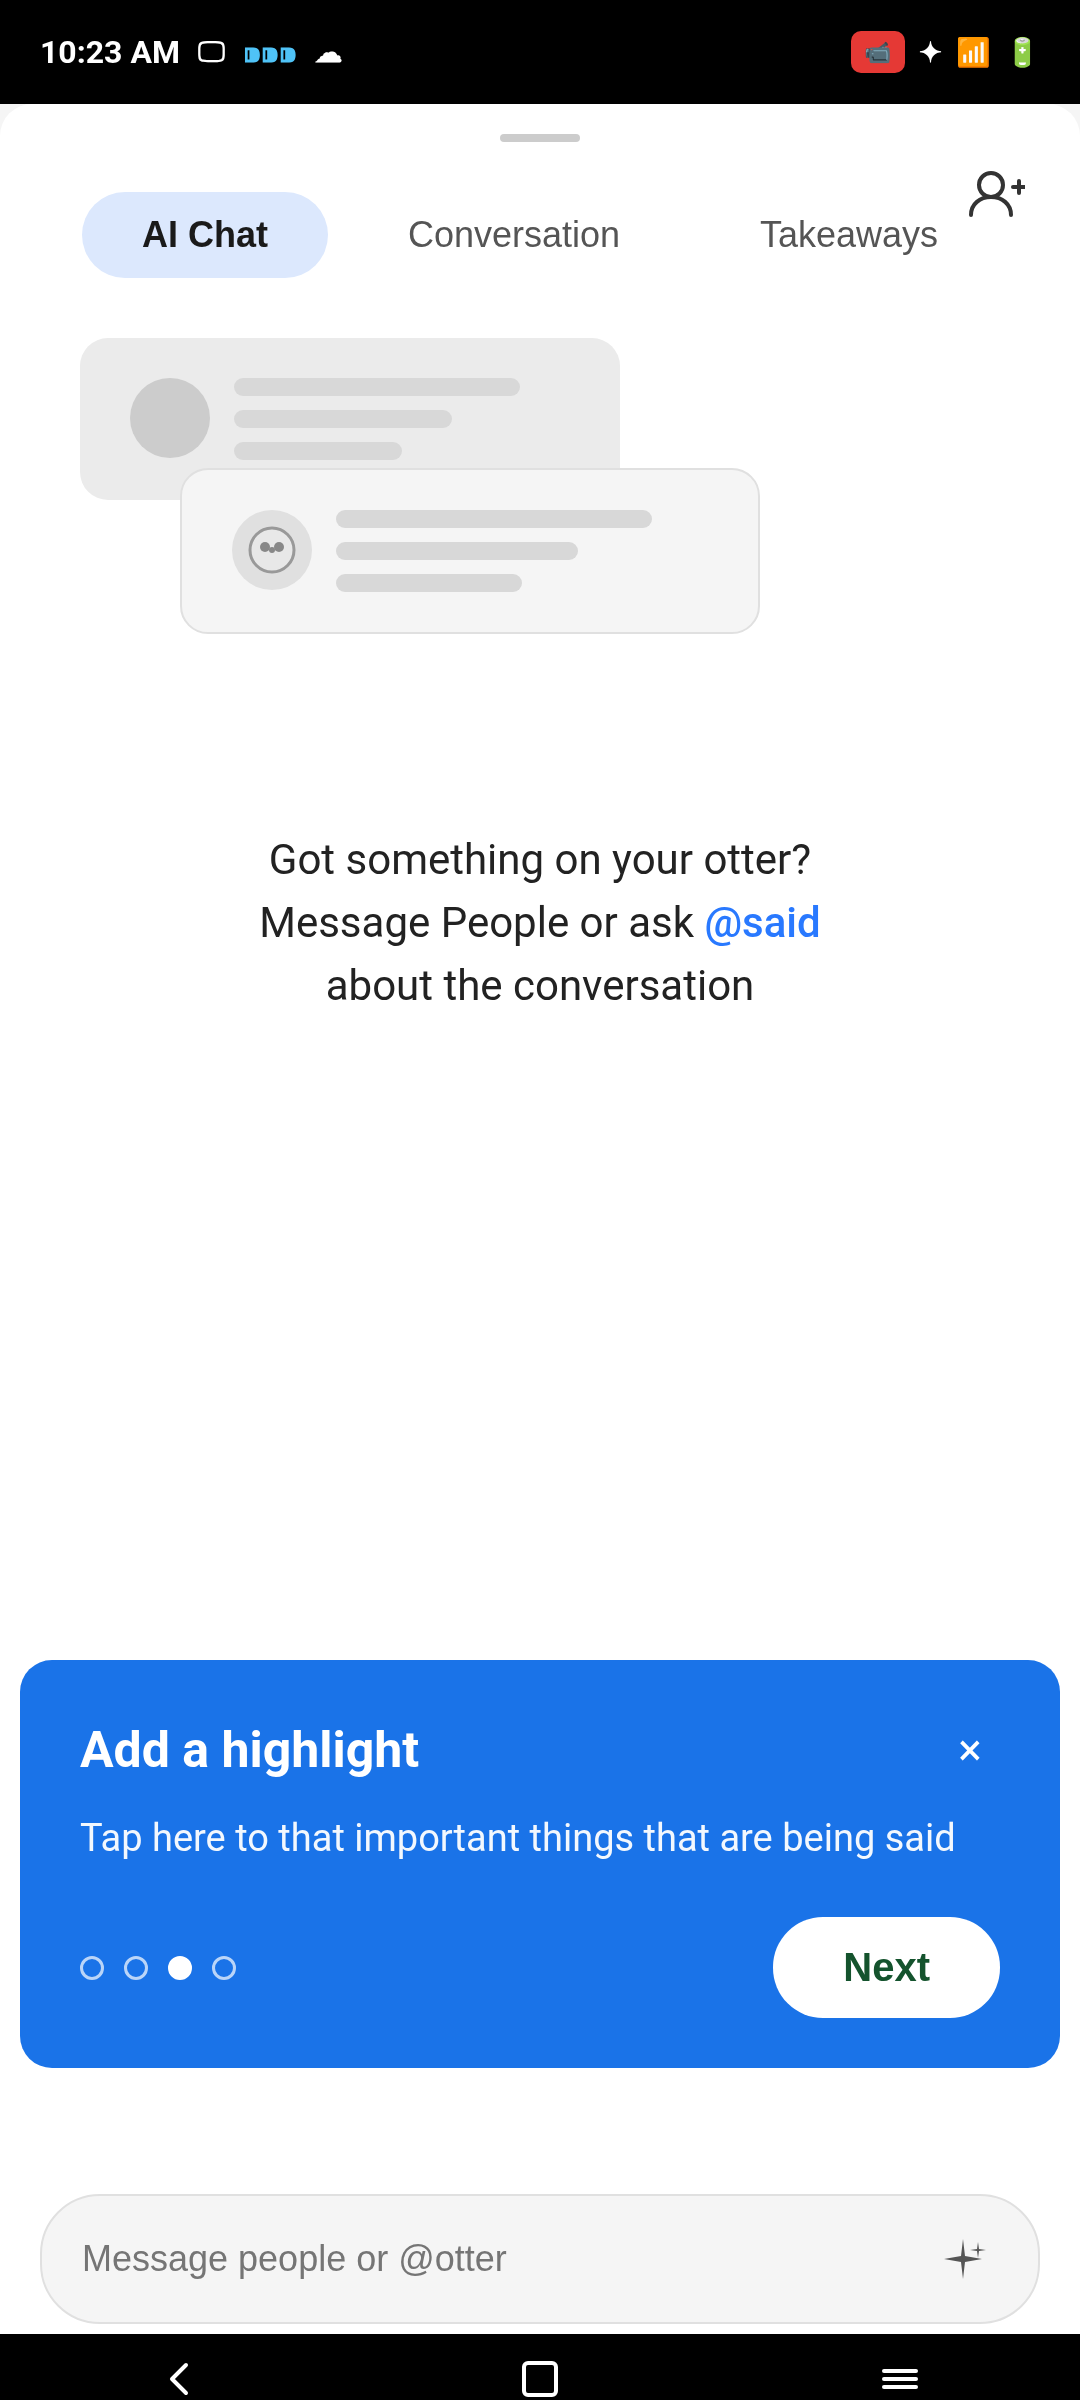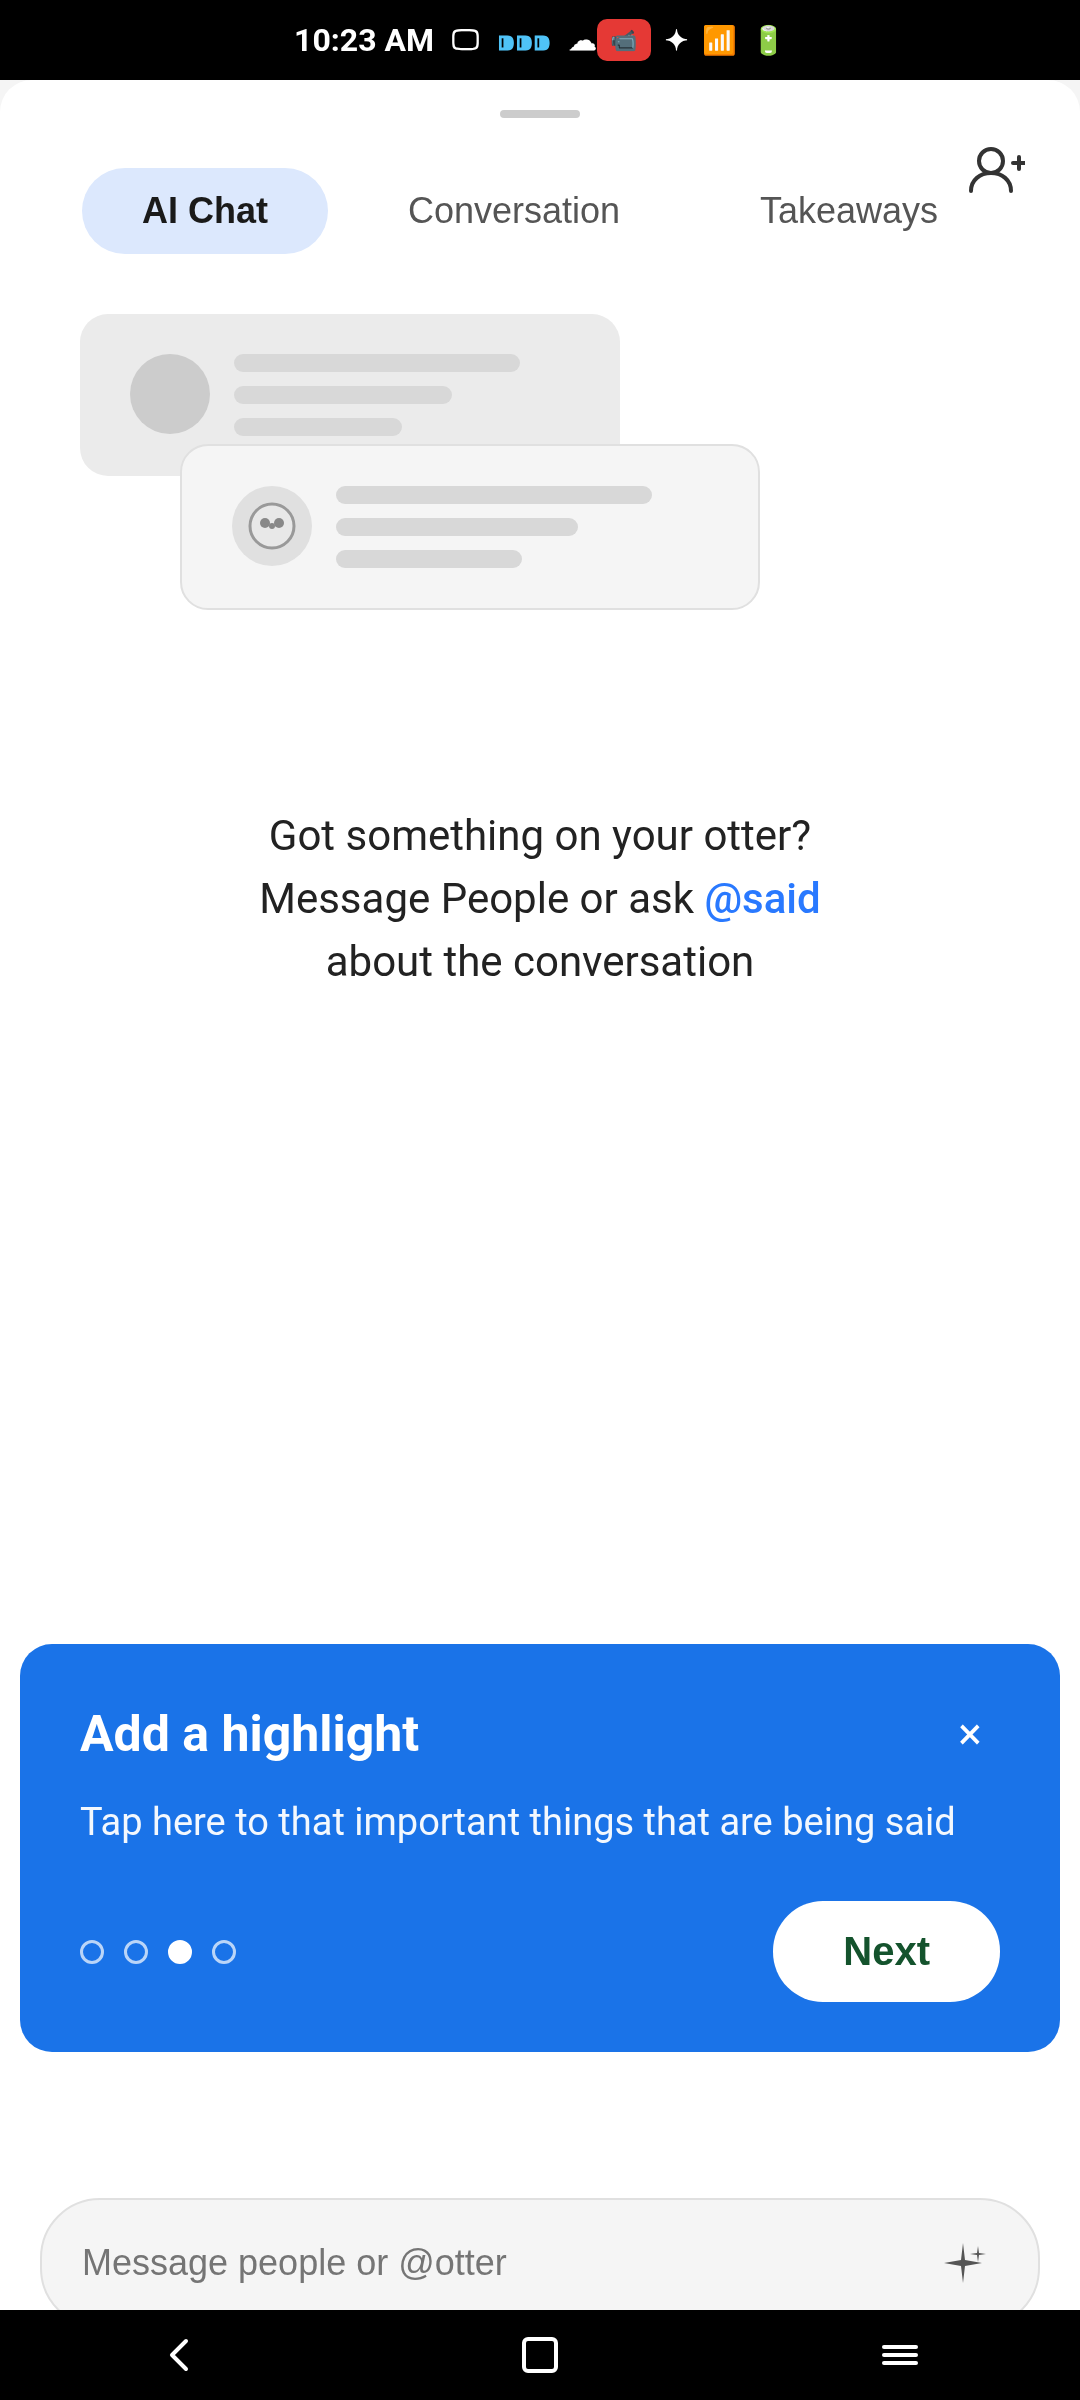--- a/index.html
+++ b/index.html
@@ -10,25 +10,25 @@
       height: 2400px;
       background: #f5f5f5;
       font-family: -apple-system, BlinkMacSystemFont, 'Segoe UI', Roboto, sans-serif;
       overflow: hidden;
       position: relative;
     }
 
     
     .status-bar {
       width: 100%;
-      height: 80px;
+      height: 104px;
       background: #000;
       display: flex;
       align-items: center;
-      justify-content: center;
+      justify-content: space-between;
       padding: 0 40px;
       color: white;
       font-size: 30px;
       font-weight: 600;
     }
     .status-left { display: flex; align-items: center; gap: 18px; }
     .status-right { display: flex; align-items: center; gap: 14px; }
     .status-time { font-size: 32px; font-weight: 700; }
     .status-icon { font-size: 28px; }
     .record-icon {
@@ -194,21 +194,21 @@
     }
 
     .description-text .mention {
       color: #2979ff;
       font-weight: 500;
     }
 
     
     .tooltip-card {
       position: absolute;
-      bottom: 348px;
+      bottom: 356px;
       left: 20px;
       right: 20px;
       background: #1a73e8;
       border-radius: 32px;
       padding: 60px 60px 50px;
       color: white;
     }
 
     .tooltip-header {
       display: flex;
@@ -273,21 +273,21 @@
       border-radius: 50px;
       padding: 28px 70px;
       font-size: 40px;
       font-weight: 600;
       cursor: pointer;
     }
 
     
     .message-input-area {
       position: absolute;
-      bottom: 72px;
+      bottom: 100px;
       left: 40px;
       right: 40px;
     }
 
     .message-input-container {
       background: #f5f5f5;
       border-radius: 60px;
       border: 2px solid #e0e0e0;
       padding: 28px 40px;
       display: flex;

